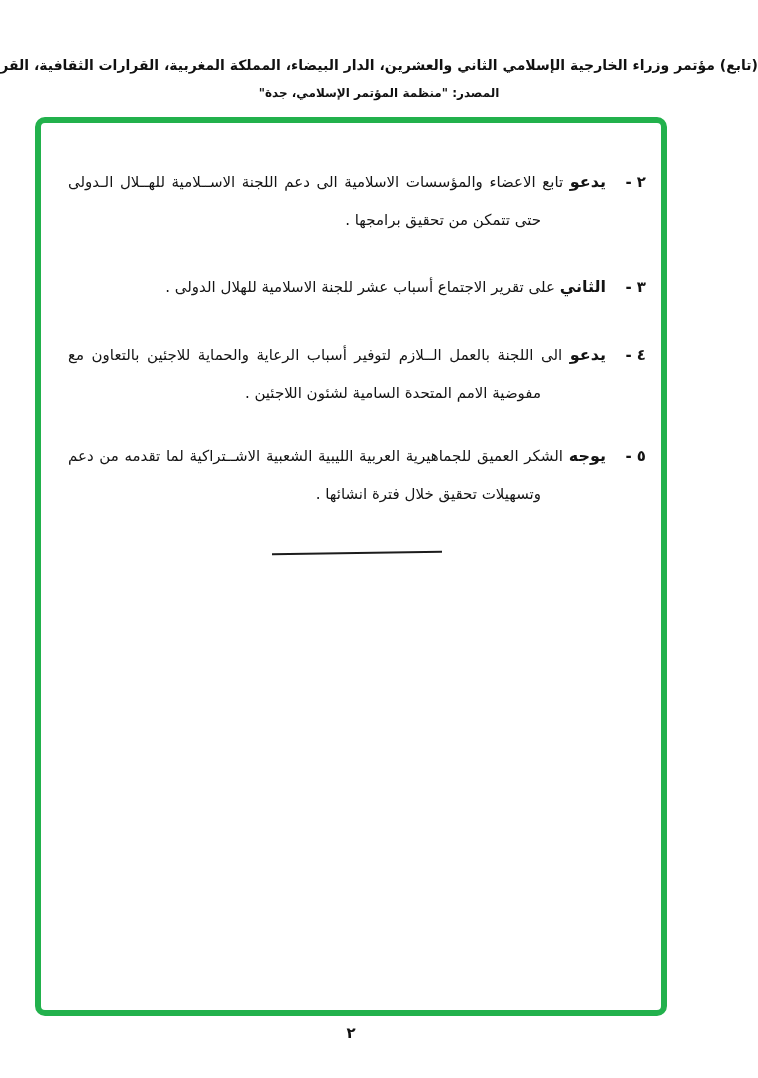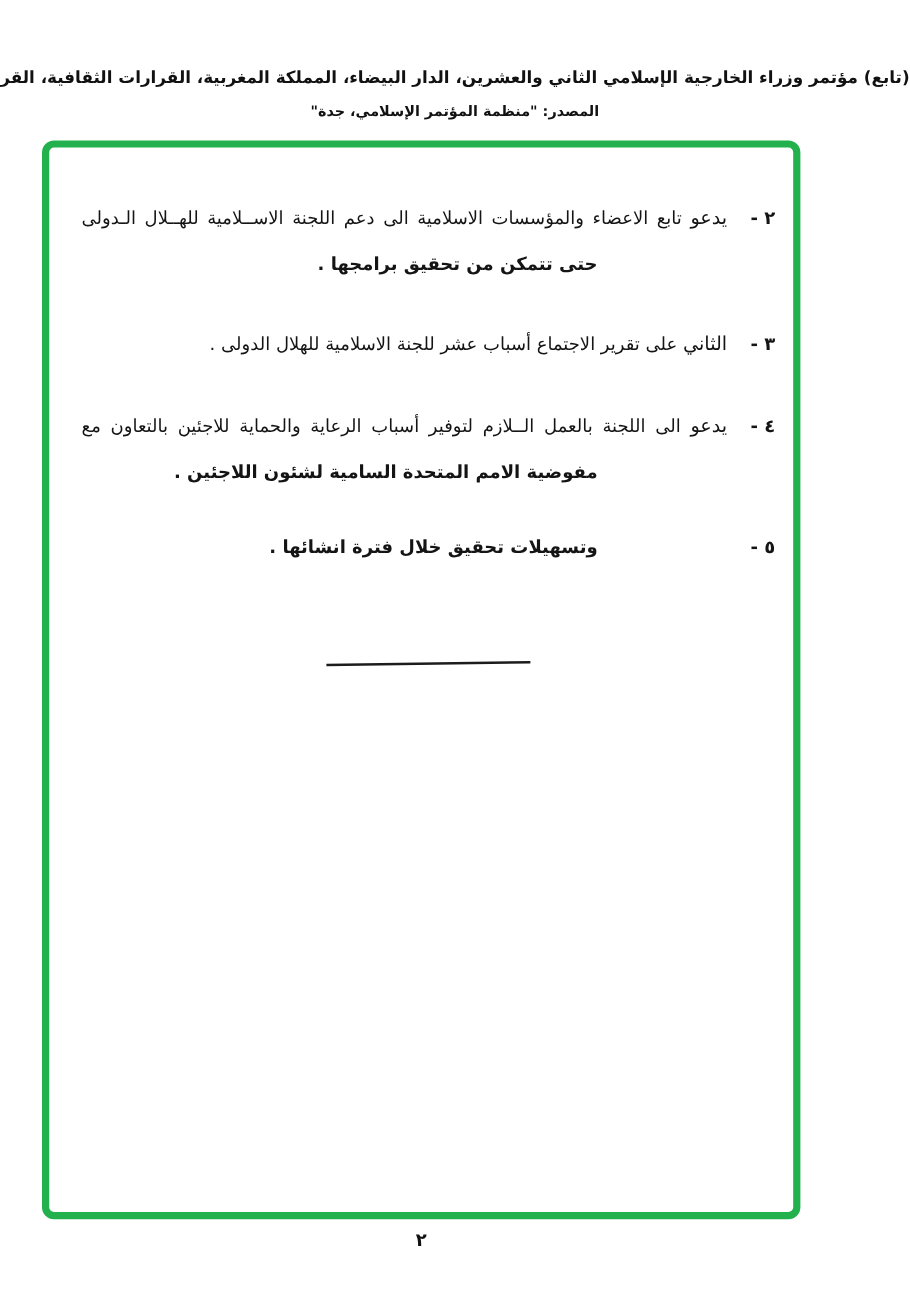--- a/index.html
+++ b/index.html
@@ -33,23 +33,23 @@
     background:transparent;
   }
   .item {
     position:absolute; right:112px; width:578px;
     display:flex; direction:rtl;
     font-size:15px; line-height:38px;
     color:#141414;
   }
   .item .marker { flex:0 0 30px; text-align:right; font-weight:bold; }
   .item .text { flex:1; margin-right:10px; text-align:right; }
-  .item .lead { font-weight:normal; font-size:16px; }
+  .item .lead { font-weight:bold; font-size:16px; }
   .line1.stretch { text-align:justify; text-align-last:justify; }
-  .line2 { margin-right:108px;font-weight:bold; }
+  .line2 { margin-right:65px; }
   .item-2 { top:163px; }
   .item-3 { top:268px; }
   .item-4 { top:336px; }
   .item-5 { top:437px; }
   .closing-rule {
     position:absolute; left:272px; top:552px; width:170px; height:0;
     border-top:2px solid #1c1c1c;
     transform:rotate(-0.8deg);
   }
   .page-number {
@@ -87,20 +87,21 @@
     <div class="marker">٤ -</div>
     <div class="text">
       <div class="line1 stretch"><b class="lead">يدعو</b> <span>الى اللجنة بالعمل الــلازم لتوفير أسباب الرعاية والحماية للاجئين بالتعاون مع</span></div>
       <div class="line2">مفوضية الامم المتحدة السامية لشئون اللاجئين .</div>
     </div>
   </div>
 
   <div class="item item-5">
     <div class="marker">٥ -</div>
     <div class="text">
+      <div class="line1 stretch"><b class="lead">يوجه</b> <span>الشكر العميق للجماهيرية العربية الليبية الشعبية الاشــتراكية لما تقدمه من دعم</span></div>
       <div class="line2">وتسهيلات تحقيق خلال فترة انشائها .</div>
     </div>
   </div>
 
   <div class="closing-rule"></div>
 
   <div class="page-number">٢</div>
 
 </div>
 

